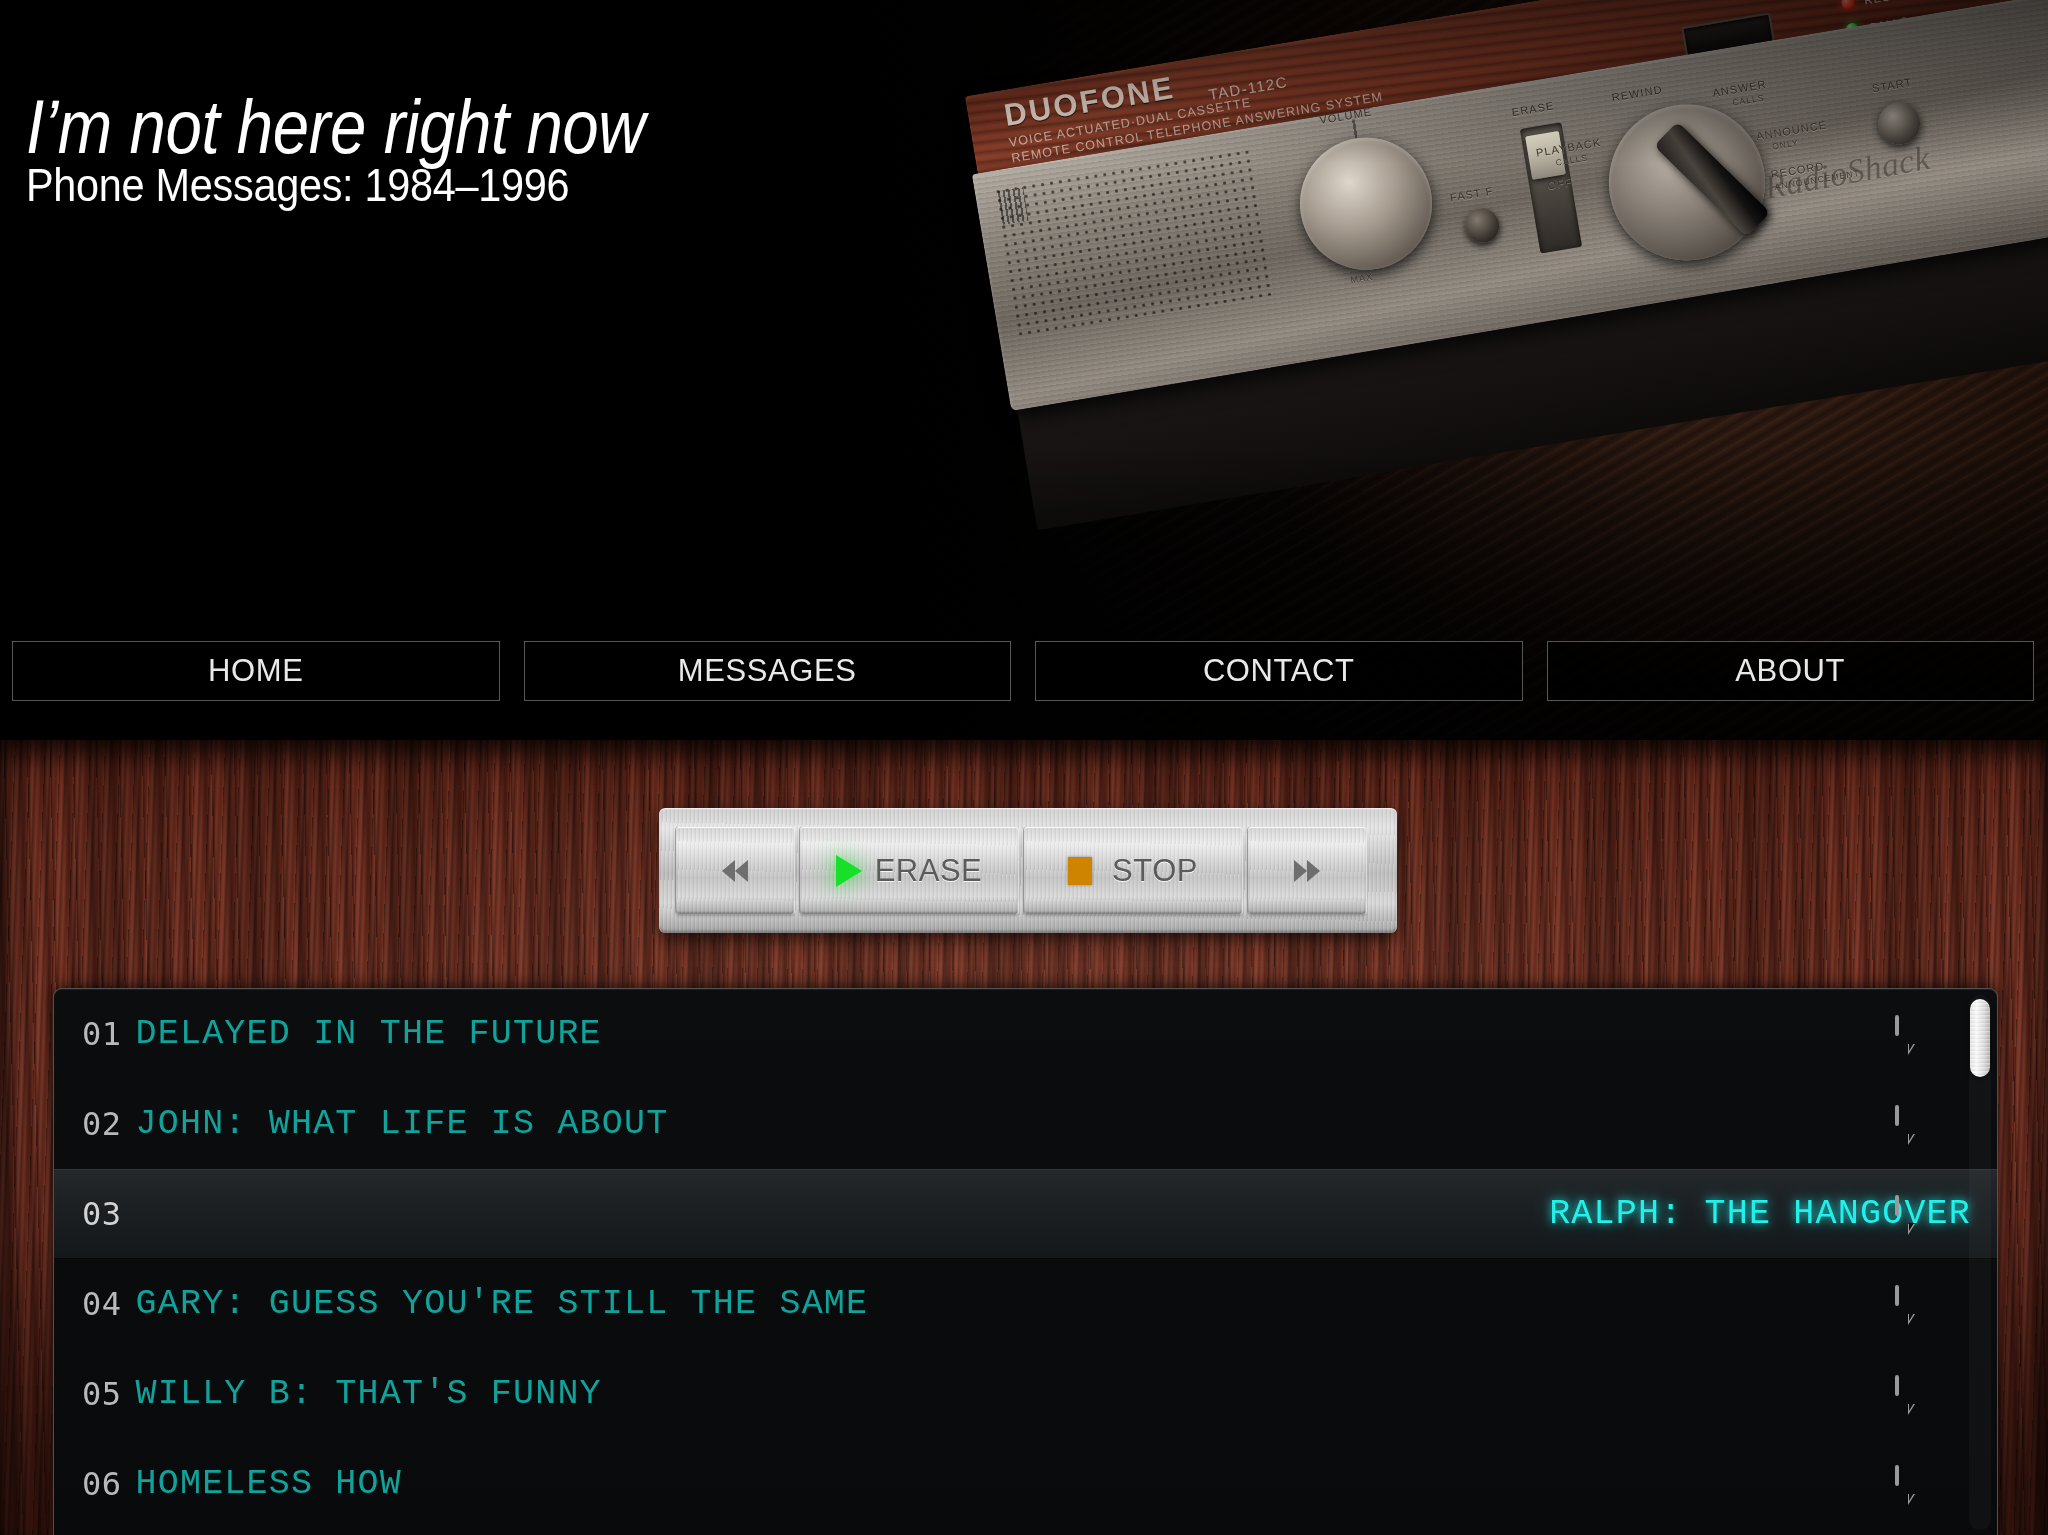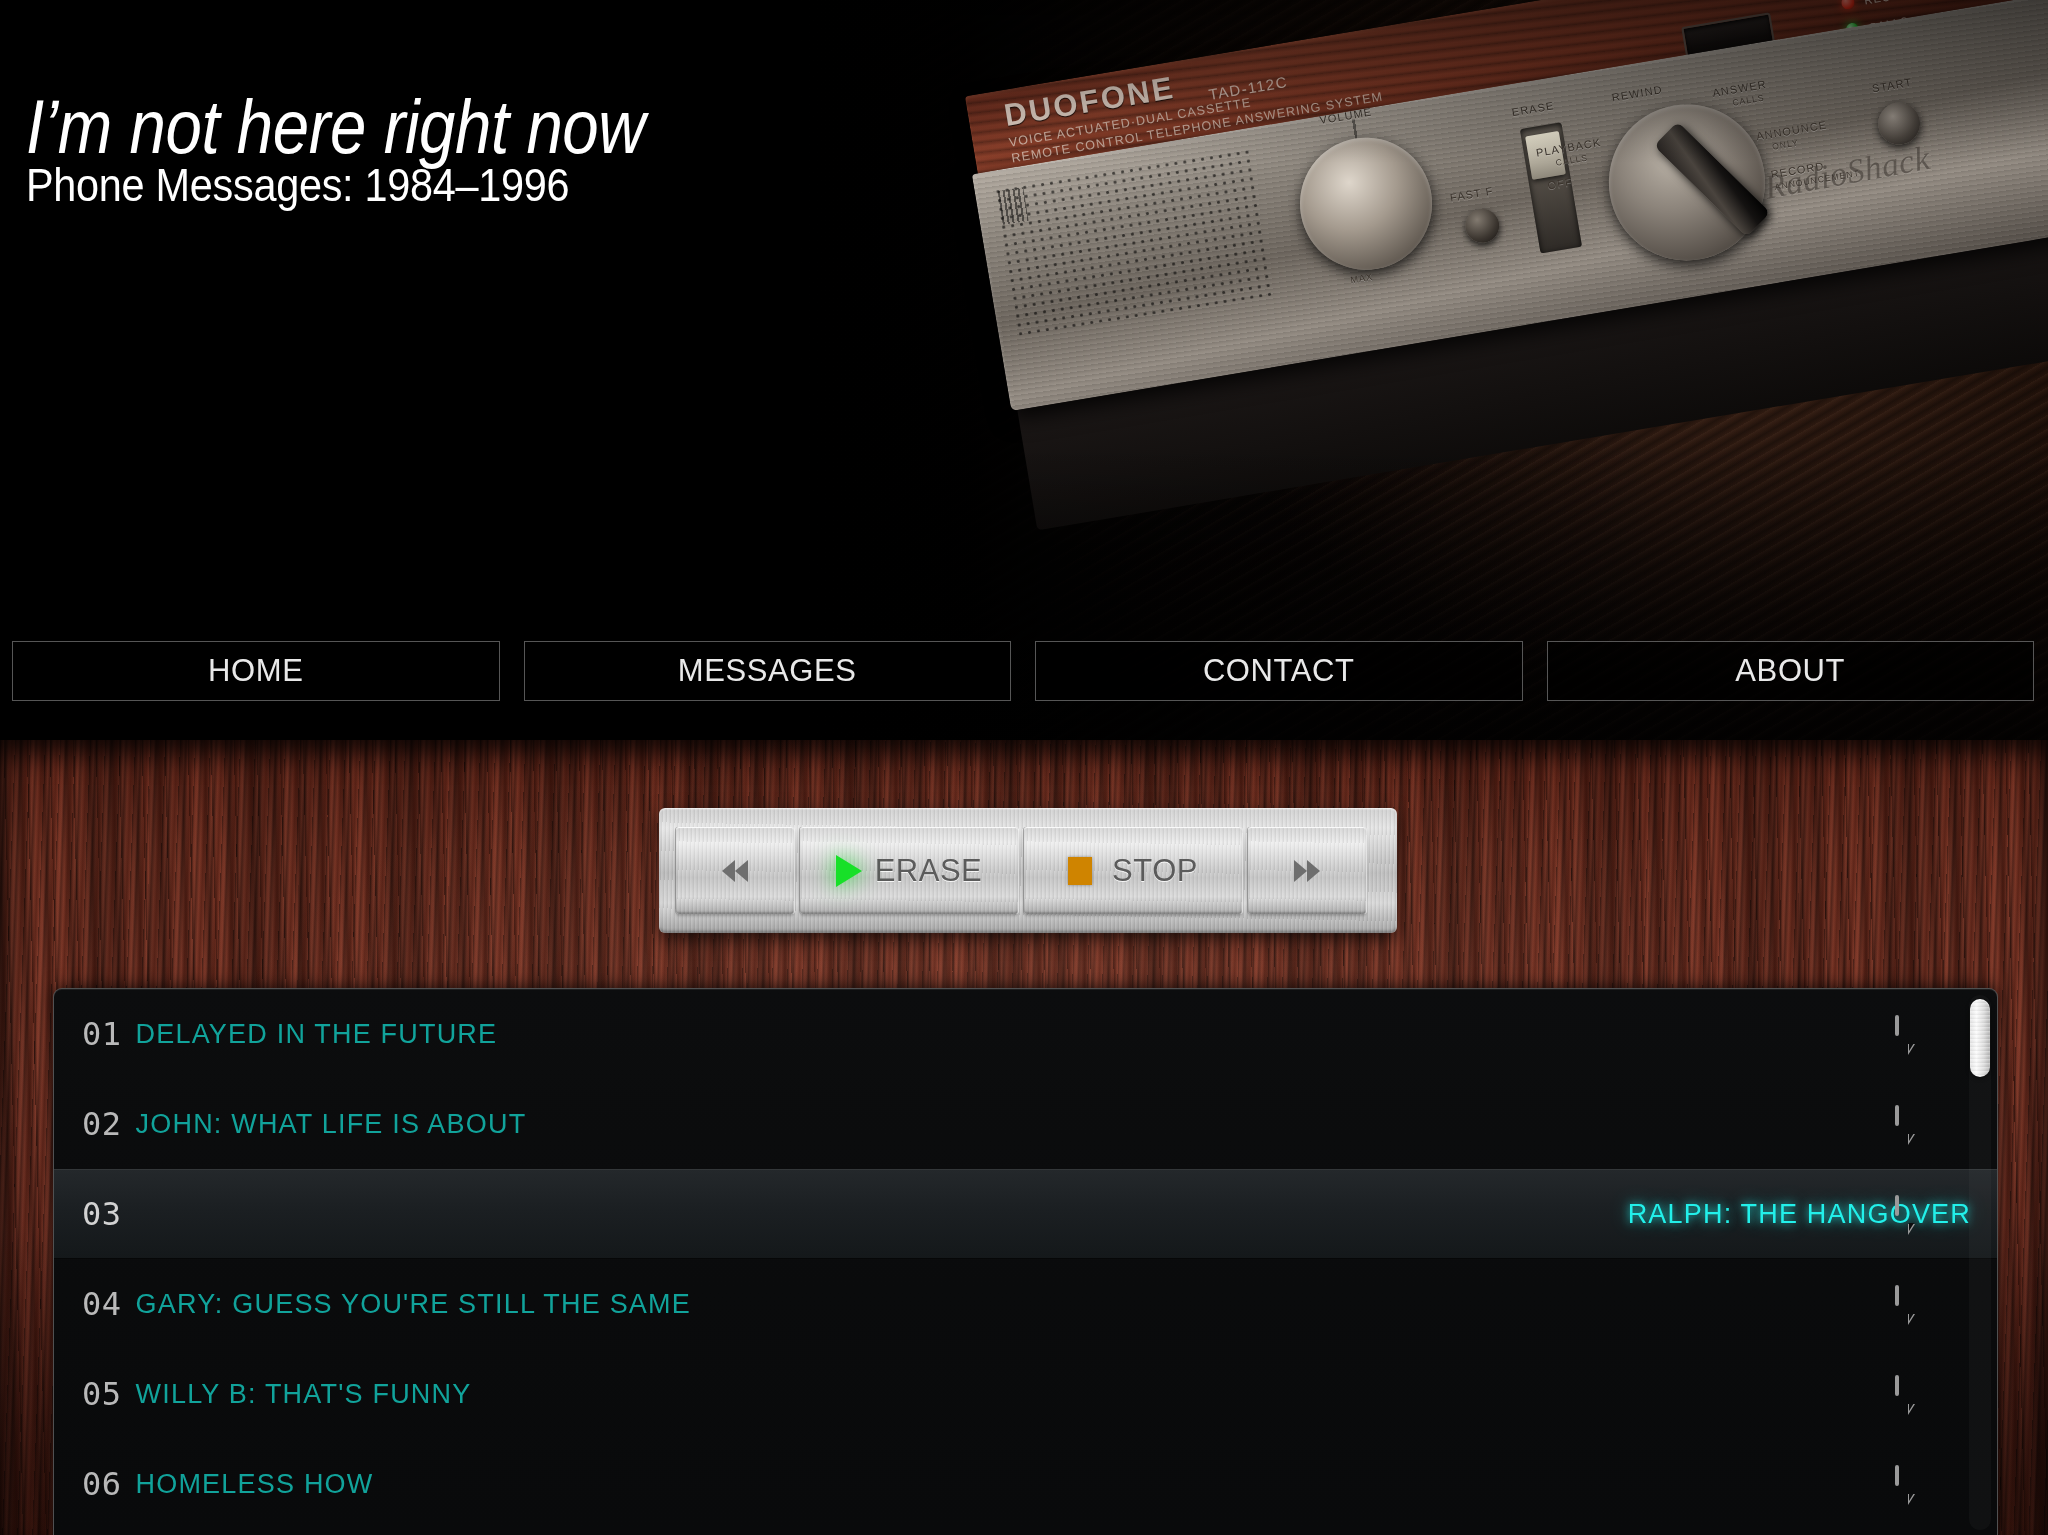--- a/index.html
+++ b/index.html
@@ -368,22 +368,22 @@
     box-shadow: inset 0 1px 0 rgba(255,255,255,0.07), inset 0 -1px 0 rgba(0,0,0,0.7);
     justify-content: space-between;
   }
   .msg-num {
     font-family: "DejaVu Sans Mono", monospace;
     font-size: 32px; color: #b9b9b9; letter-spacing: 0.5px;
     margin-right: 14px;
   }
   .msg-row.active .msg-num { color: #d2d2d2; }
   .msg-title {
-    font-family: Liberation Sans, sans-serif;
-    font-size: 27px; color: #11a39b; letter-spacing: 1.2px;
+    font-family: Liberation Mono, monospace;
+    font-size: 35px; color: #11a39b; letter-spacing: 1.2px;
   }
   .msg-row.active .msg-title {
     color: #22f0ea;
     text-shadow: 0 0 9px rgba(34,240,234,0.85), 0 0 20px rgba(34,240,234,0.45);
   }
   .msg-bubble {
     position: absolute; right: 60px; top: 50%;
     transform: translateY(-50%);
     width: 42px; height: 34px;
   }

